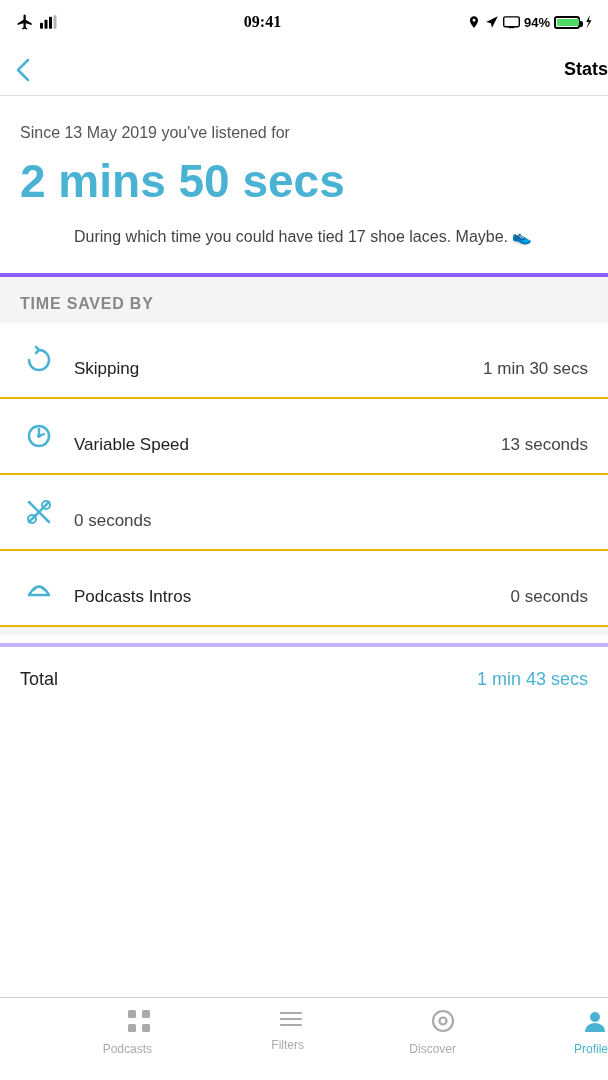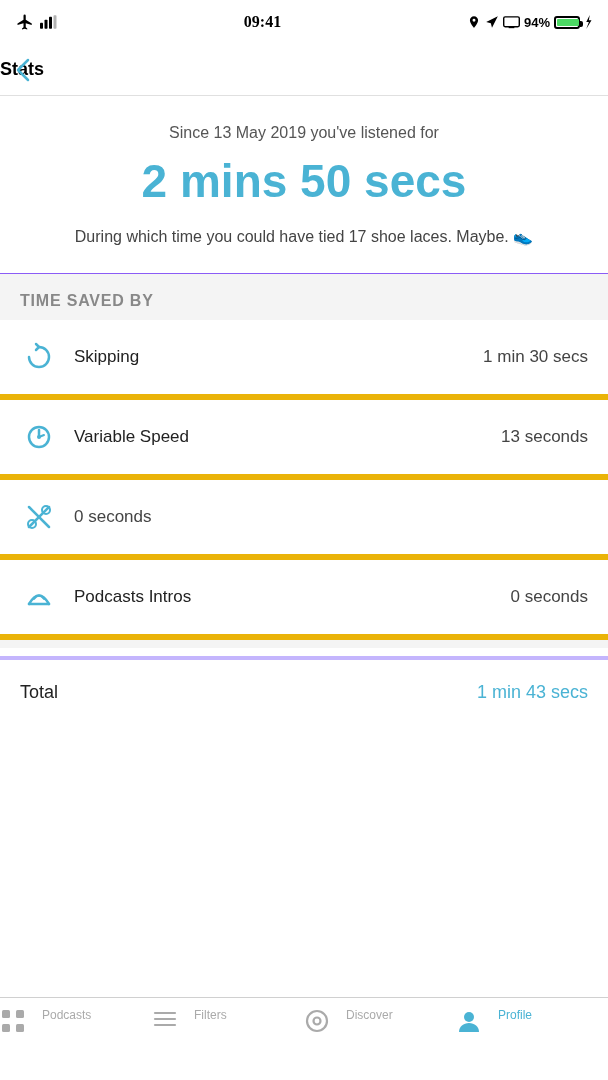--- a/index.html
+++ b/index.html
@@ -36,21 +36,21 @@
       position: absolute; left: 1px; top: 1px; bottom: 1px; width: 100%; background: #4cd964; border-radius: 1px;
     }
 
     
     .nav-bar {
       height: 52px;
       background: #fff;
       border-bottom: 1px solid #e0e0e0;
       display: flex;
       align-items: center;
-      justify-content: flex-start;
+      justify-content: flex-end;
       position: relative;
     }
     .nav-back {
       position: absolute;
       left: 16px;
       color: #4ab3d4;
       font-size: 22px;
       cursor: pointer;
       display: flex;
       align-items: center;
@@ -65,22 +65,21 @@
     .main-content {
       background: #fff;
       height: calc(1080px - 44px - 52px - 83px);
       overflow-y: auto;
     }
 
     
     .stats-hero {
       background: #fff;
       padding: 28px 20px 24px;
-      text-align: center;
-      border-bottom: 1px solid #8b5cf6;
+      border-bottom: 4px solid #8b5cf6;
     }
     .since-text {
       font-size: 16px;
       color: #555;
       margin-bottom: 14px;
     }
     .listen-time {
       font-size: 46px;
       font-weight: 700;
       color: #4ab3d4;
@@ -108,23 +107,23 @@
       text-transform: uppercase;
       background: #f4f4f4;
     }
 
     
     .stat-rows {
       background: #fff;
     }
     .stat-row {
       display: flex;
-      align-items: center;
+      align-items: flex-end;
       padding: 18px 20px;
-      border-bottom: 6px solid #eab308;
+      border-bottom: 2px solid #eab308;
     }
     .stat-icon {
       width: 38px;
       height: 38px;
       margin-right: 16px;
       display: flex;
       align-items: center;
       justify-content: center;
       color: #4ab3d4;
       font-size: 24px;
@@ -170,23 +169,23 @@
       height: 83px;
       background: #fff;
       border-top: 1px solid #d0d0d0;
       display: flex;
       align-items: flex-start;
       padding-top: 10px;
     }
     .tab-item {
       flex: 1;
       display: flex;
-      flex-direction: row;
-      align-items: flex-start;
-      gap: 16px;
+      flex-direction: column;
+      align-items: flex-end;
+      gap: 2px;
       cursor: pointer;
     }
     .tab-icon {
       font-size: 24px;
       color: #aaa;
     }
     .tab-icon.active { color: #4ab3d4; }
     .tab-label {
       font-size: 12px;
       color: #aaa;

